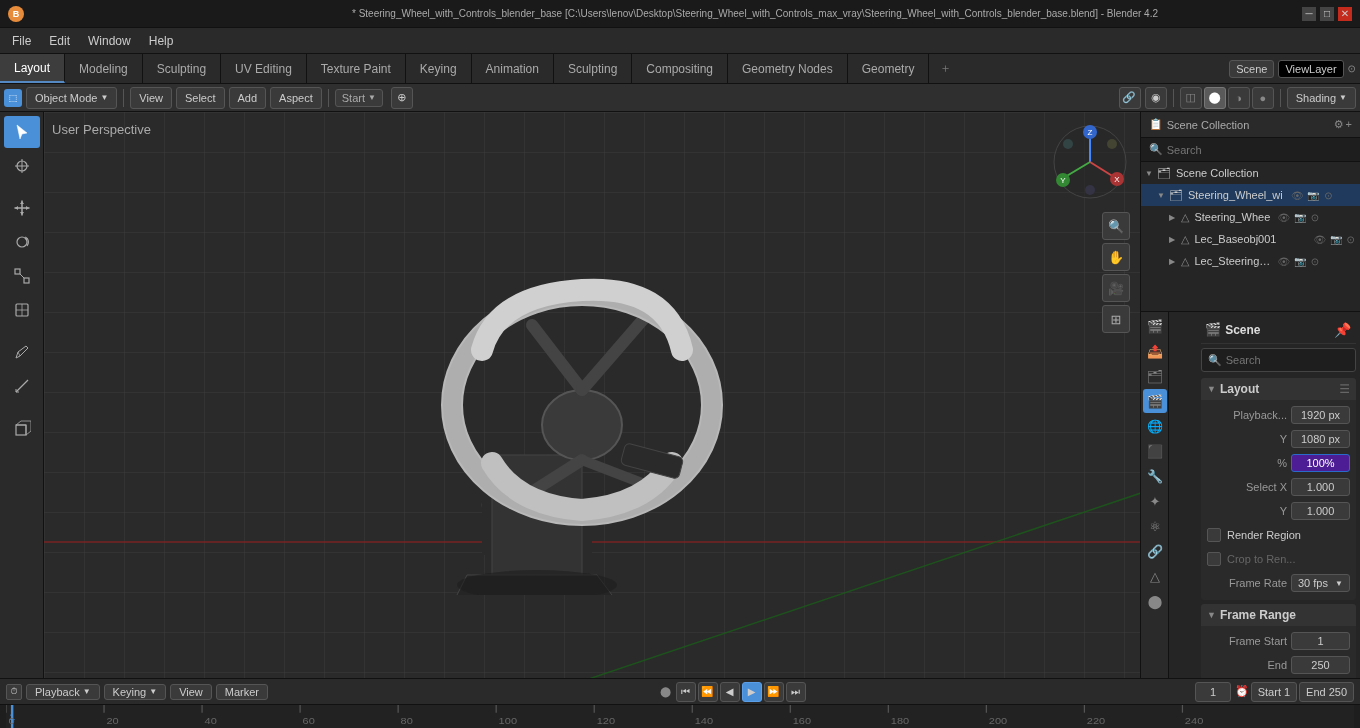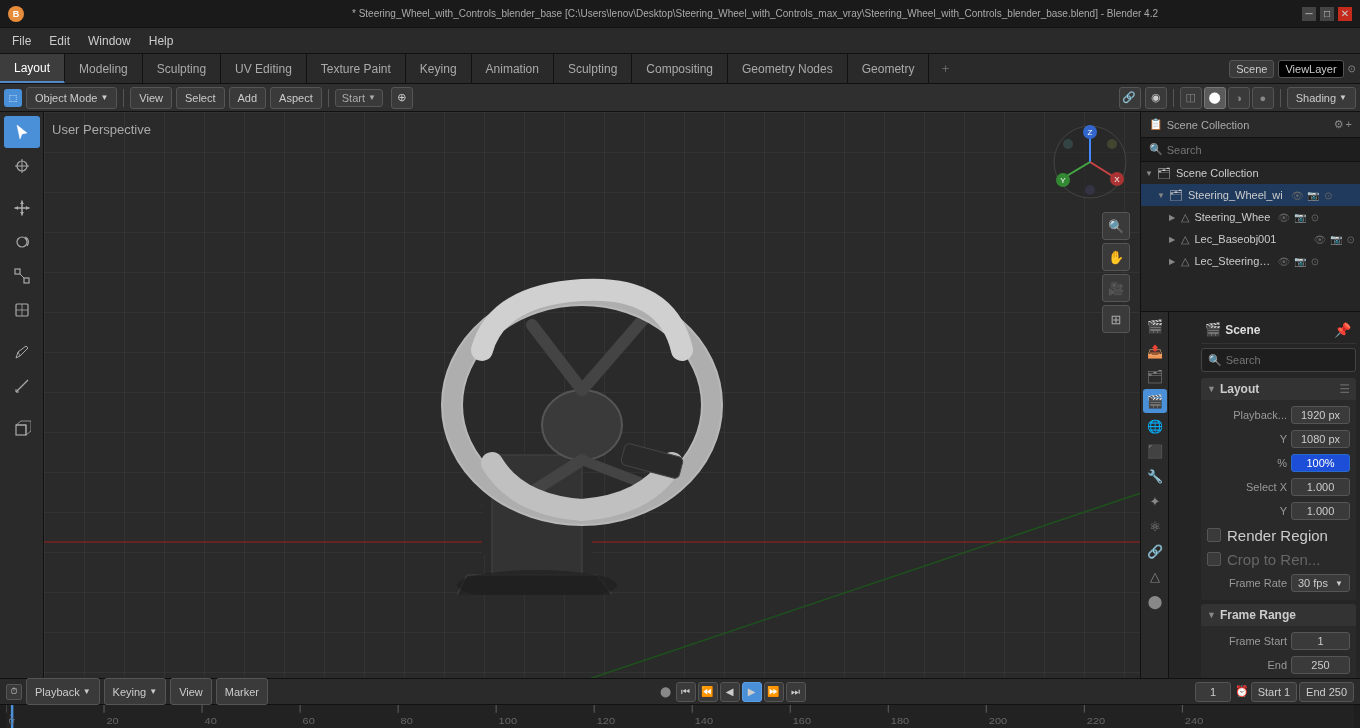--- a/index.html
+++ b/index.html
@@ -320,39 +320,39 @@
       background: #3a3a3a;
       border: 1px solid #555;
       border-radius: 3px;
       display: flex;
       align-items: center;
       justify-content: center;
       font-size: 11px;
       color: #ccc;
       cursor: pointer;
     }
-    .prop-value.blue { background: #1d4ed8; border-color: #2a6bc9; color: #fff; }
+    .prop-value.blue { background: #4c1d95; border-color: #2a6bc9; color: #fff; }
     .checkbox-row {
       display: flex;
       align-items: center;
       height: 22px;
       gap: 6px;
       margin-bottom: 2px;
     }
     .checkbox {
       width: 14px; height: 14px;
       border: 1px solid #555;
       background: #3a3a3a;
       border-radius: 2px;
       display: flex;
       align-items: center;
       justify-content: center;
       cursor: pointer;
     }
-    .checkbox-label { font-size: 15px; color: #ccc; cursor: pointer; }
+    .checkbox-label { font-size: 11px; color: #ccc; cursor: pointer; }
 
     
     #bottom-bar {
       height: 26px;
       background: #2a2a2a;
       border-top: 1px solid #111;
       display: flex;
       align-items: center;
       padding: 0 6px;
       gap: 4px;
@@ -375,21 +375,21 @@
       flex: 1;
       overflow-y: auto;
       overflow-x: hidden;
       display: flex;
     }
     #right-props::-webkit-scrollbar { width: 6px; }
     #right-props::-webkit-scrollbar-track { background: #1e1e1e; }
     #right-props::-webkit-scrollbar-thumb { background: #444; }
 
     .dropdown-btn {
-      height: 27px;
+      height: 16px;
       padding: 0 8px;
       background: #3a3a3a;
       border: 1px solid #555;
       border-radius: 3px;
       color: #ccc;
       cursor: pointer;
       font-size: 11px;
       display: flex;
       align-items: center;
       gap: 3px;

